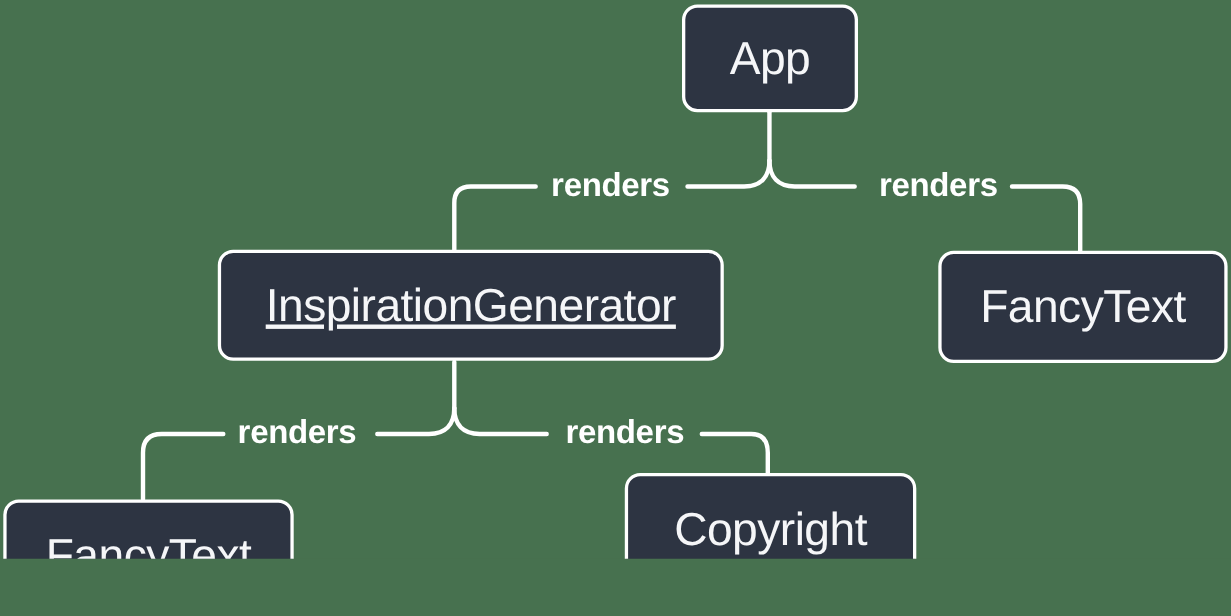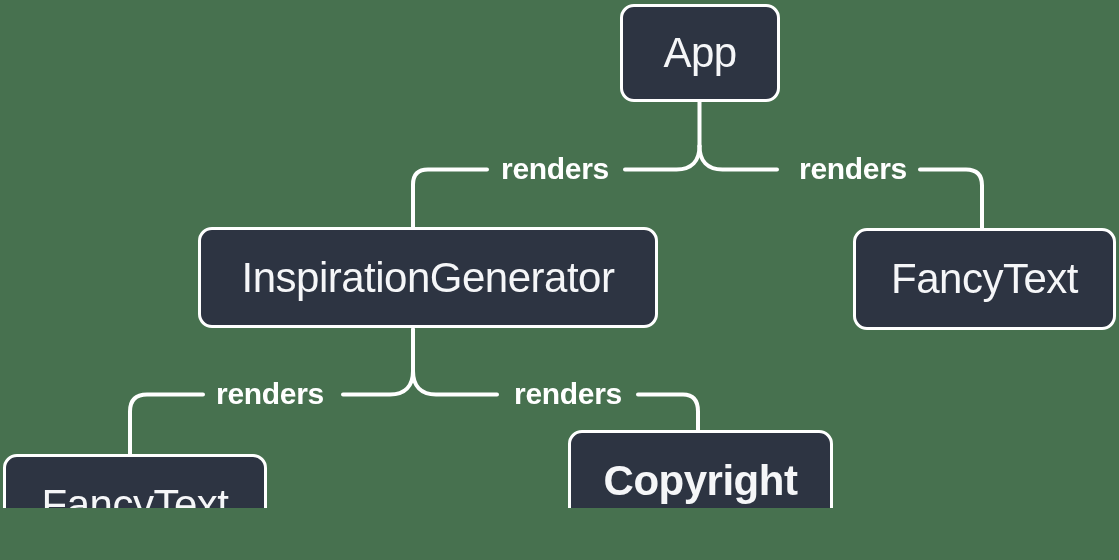--- a/index.html
+++ b/index.html
@@ -41,24 +41,24 @@
     color: var(--text);
     display: flex;
     align-items: center;
     justify-content: center;
     font-size: 42px;
     font-weight: 400;
     letter-spacing: -0.5px;
     white-space: nowrap;
   }
   .node-app        { left: 620px; top: 4px;   width: 160px; height: 98px;  }
-  .node-ig         { left: 198px; top: 227px; width: 460px; height: 101px; }
+  .node-ig         { left: 198px; top: 227px; width: 460px; height: 101px; text-decoration: underline; }
   .node-ft-right   { left: 853px; top: 228px; width: 263px; height: 102px; }
   .node-ft-left    { left: 3px;   top: 454px; width: 264px; height: 102px; }
-  .node-copyright  { left: 568px; top: 430px; width: 265px; height: 102px; font-weight: bold; }
+  .node-copyright  { left: 568px; top: 430px; width: 265px; height: 102px; }
   .edge-label {
     position: absolute;
     transform: translate(-50%, -50%);
     color: var(--line);
     font-size: 30px;
     font-weight: 700;
     letter-spacing: -0.3px;
     white-space: nowrap;
   }
   .edge-label-1 { left: 555px;  top: 169px; }

